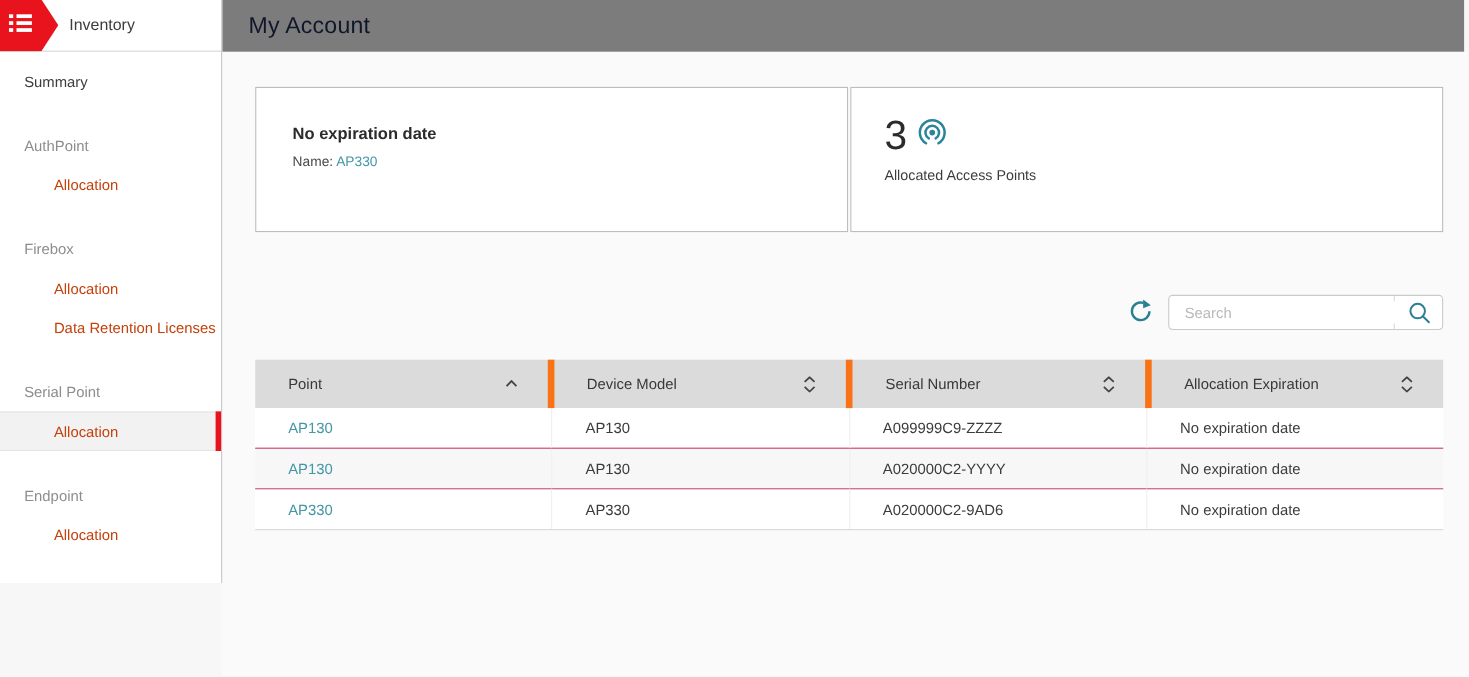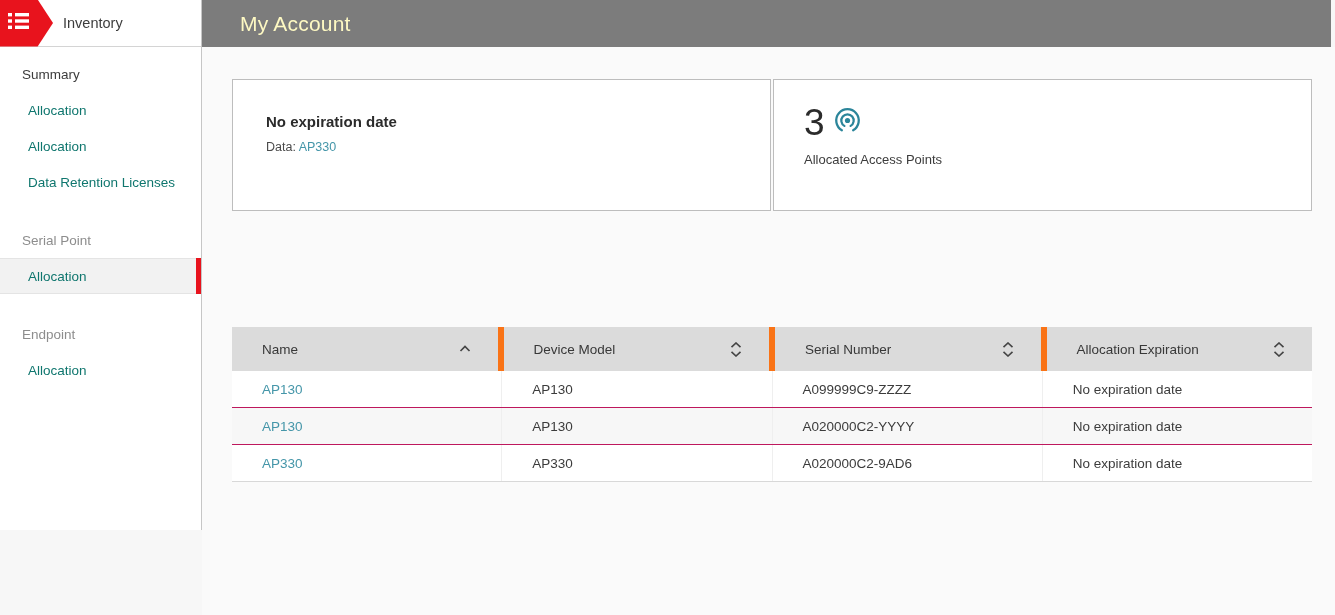--- a/index.html
+++ b/index.html
@@ -32,36 +32,36 @@
   }
   .pennant svg{margin-left:8px;}
   .sidebar-title{margin-left:10px;font-size:14.5px;color:#3c3c3c;}
   .nav{padding-top:9px;}
   .nav-entry{
     height:36px;display:flex;align-items:center;
     font-size:13.5px;position:relative;cursor:pointer;
   }
   .nav-entry.top{padding-left:22px;color:#3c3c3c;text-align:right;}
   .nav-entry.section{padding-left:22px;color:#8d8d8d;margin-top:22px;cursor:default;}
-  .nav-entry.subitem{padding-left:28px;color:#0f766e;}
+  .nav-entry.subitem{padding-left:49px;color:#c2410c;}
   .nav-entry.selected{
     background:#f2f2f2;
     border-top:1px solid #e4e4e4;border-bottom:1px solid #e4e4e4;
   }
   .nav-entry.selected::after{
     content:"";position:absolute;right:0;top:-1px;bottom:-1px;width:5px;
     background:var(--accent-red);
   }
 
   
   .topbar{
     position:absolute;left:202px;top:0;right:4px;height:47px;
     background:var(--header-gray);display:flex;align-items:center;z-index:2;
   }
-  .topbar-title{color:#fef9c3;font-size:21px;font-weight:400;margin-left:38px;letter-spacing:.2px;}
+  .topbar-title{color:#0f172a;font-size:21px;font-weight:400;margin-left:24px;letter-spacing:.2px;}
 
   
   .main{position:absolute;left:202px;top:47px;right:0;bottom:0;background:#fafafa;}
 
   .cards{position:absolute;left:30px;top:32px;display:flex;gap:2px;}
   .card{width:539px;height:132px;background:#fff;border:1px solid #bdbdbd;}
   .card-title{font-size:15px;font-weight:700;color:#2b2b2b;margin:33px 0 0 33px;}
   .card-sub{font-size:12.5px;color:#4a4a4a;margin:10px 0 0 33px;}
   .link{color:var(--link-teal);text-decoration:none;cursor:pointer;}
 
@@ -133,22 +133,28 @@
         </svg>
       </span>
     </div>
     <span class="sidebar-title">Inventory</span>
   </div>
 
   <div class="nav">
     <div class="nav-entry top">
       <span>Summary</span>
     </div>
-    <div class="nav-entry subitem">
-      <span>Allocation</span>
+    <div class="nav-entry section">
+      <span>AuthPoint</span>
+    </div>
+    <div class="nav-entry subitem">
+      <span>Allocation</span>
+    </div>
+    <div class="nav-entry section">
+      <span>Firebox</span>
     </div>
     <div class="nav-entry subitem">
       <span>Allocation</span>
     </div>
     <div class="nav-entry subitem">
       <span>Data Retention Licenses</span>
     </div>
     <div class="nav-entry section">
       <span>Serial Point</span>
     </div>
@@ -167,21 +173,21 @@
 <div class="topbar">
   <span class="topbar-title">My Account</span>
 </div>
 
 <div class="main">
 
   <div class="cards">
     <div class="card">
       <div class="card-title">No expiration date</div>
       <div class="card-sub">
-        <span>Data:</span>
+        <span>Name:</span>
         <a class="link">AP330</a>
       </div>
     </div>
 
     <div class="card">
       <div class="count-row">
         <span class="count">3</span>
         <span>
           <svg width="27" height="27" viewBox="0 0 24 24">
             <g fill="none" stroke="#2b859a" stroke-width="2" stroke-linecap="round">
@@ -189,25 +195,48 @@
               <path d="M 9.25 16.76 A 5.5 5.5 0 1 1 14.75 16.76"></path>
             </g>
             <circle cx="12" cy="12" r="2.3" fill="#2b859a"></circle>
           </svg>
         </span>
       </div>
       <div class="count-label">Allocated Access Points</div>
     </div>
   </div>
 
+  <div class="toolbar">
+    <button class="refresh-btn">
+      <span>
+        <svg width="23" height="23" viewBox="0 0 23 23">
+          <path d="M19 12 a8 8 0 1 1 -5.5 -7.6" fill="none" stroke="#2b7f93" stroke-width="2.2"></path>
+          <polygon points="13.2,1.2 20.2,6.4 13.2,9.2" fill="#2b7f93"></polygon>
+        </svg>
+      </span>
+    </button>
+    <div class="search">
+      <input type="text" placeholder="Search" style="">
+      <span class="tick-top"></span>
+      <span class="tick-bottom"></span>
+      <button class="search-icon-btn">
+        <span>
+          <svg width="23" height="23" viewBox="0 0 23 23">
+            <circle cx="9.8" cy="9.8" r="6.6" fill="none" stroke="#2b7f93" stroke-width="1.8"></circle>
+            <line x1="14.7" y1="14.7" x2="20" y2="20" stroke="#2b7f93" stroke-width="1.8" stroke-linecap="round"></line>
+          </svg>
+        </span>
+      </button>
+    </div>
+  </div>
 
   <div class="table">
     <div class="thead">
       <div class="th">
-        <span>Name</span>
+        <span>Point</span>
         <span class="sort">
           <svg width="12" height="8" viewBox="0 0 12 8">
             <polyline points="1.5,6 6,1.5 10.5,6" fill="none" stroke="#444" stroke-width="1.7"></polyline>
           </svg>
         </span>
       </div>
       <div class="th">
         <span>Device Model</span>
         <span class="sort">
           <svg width="12" height="15" viewBox="0 0 12 15">

